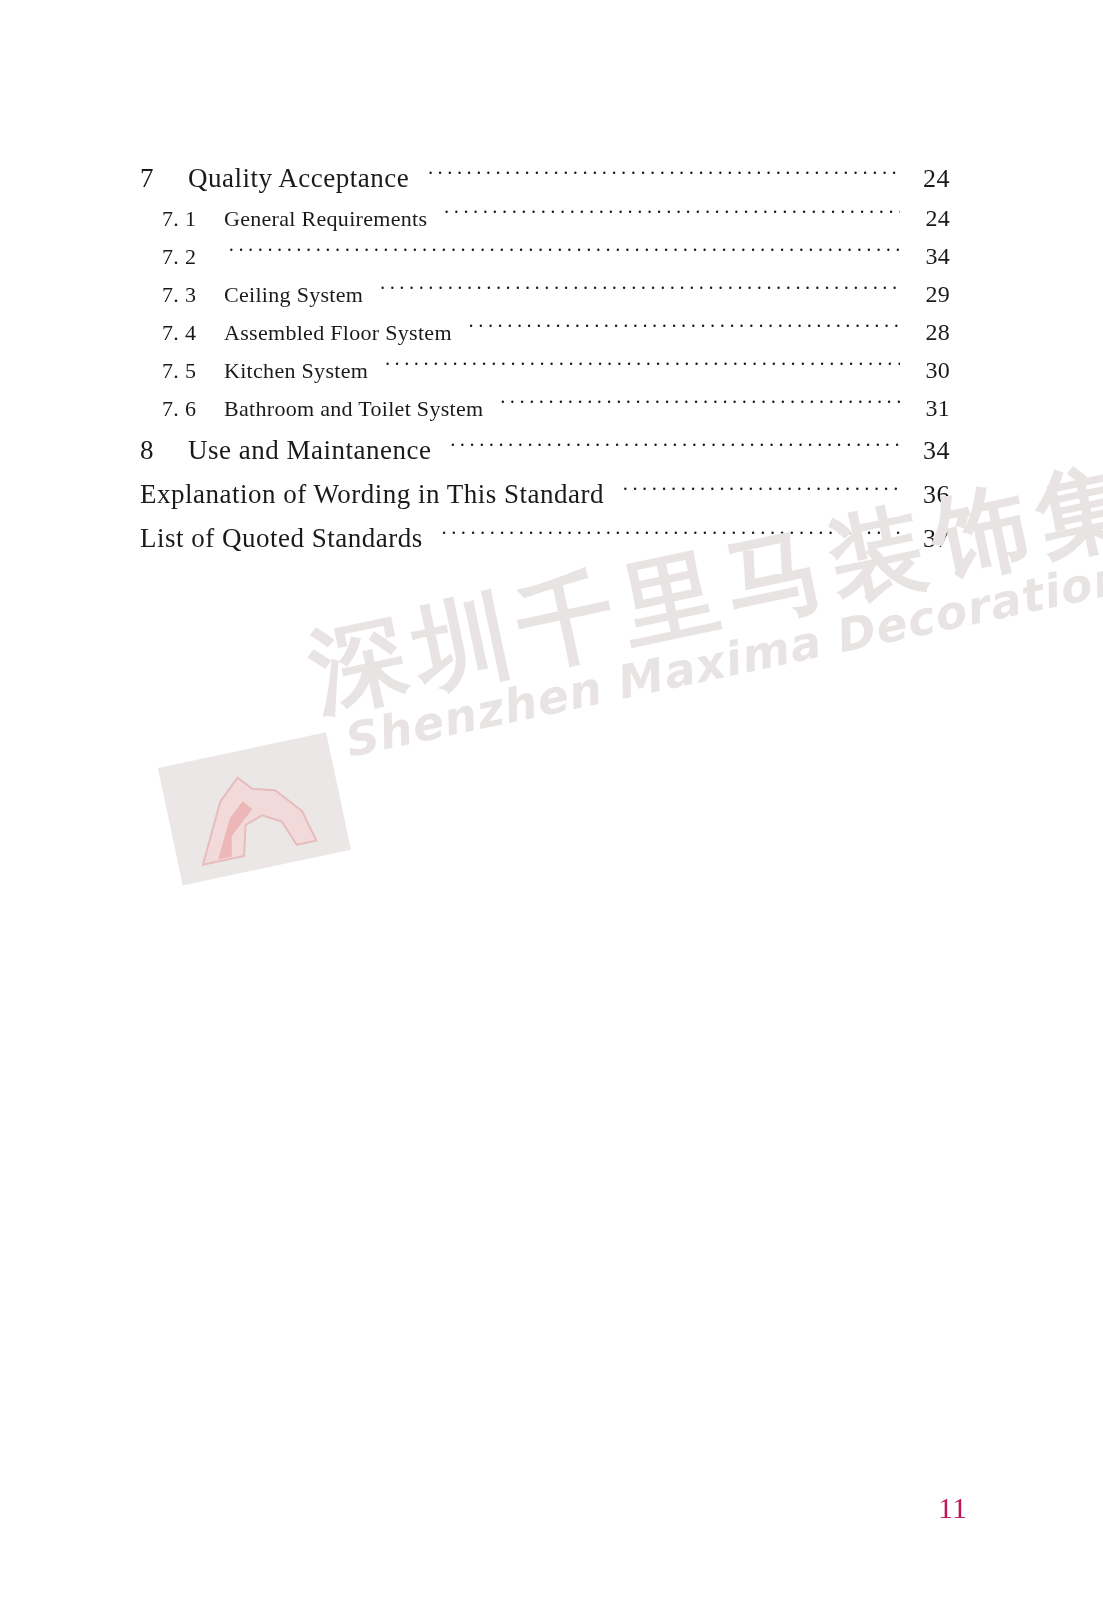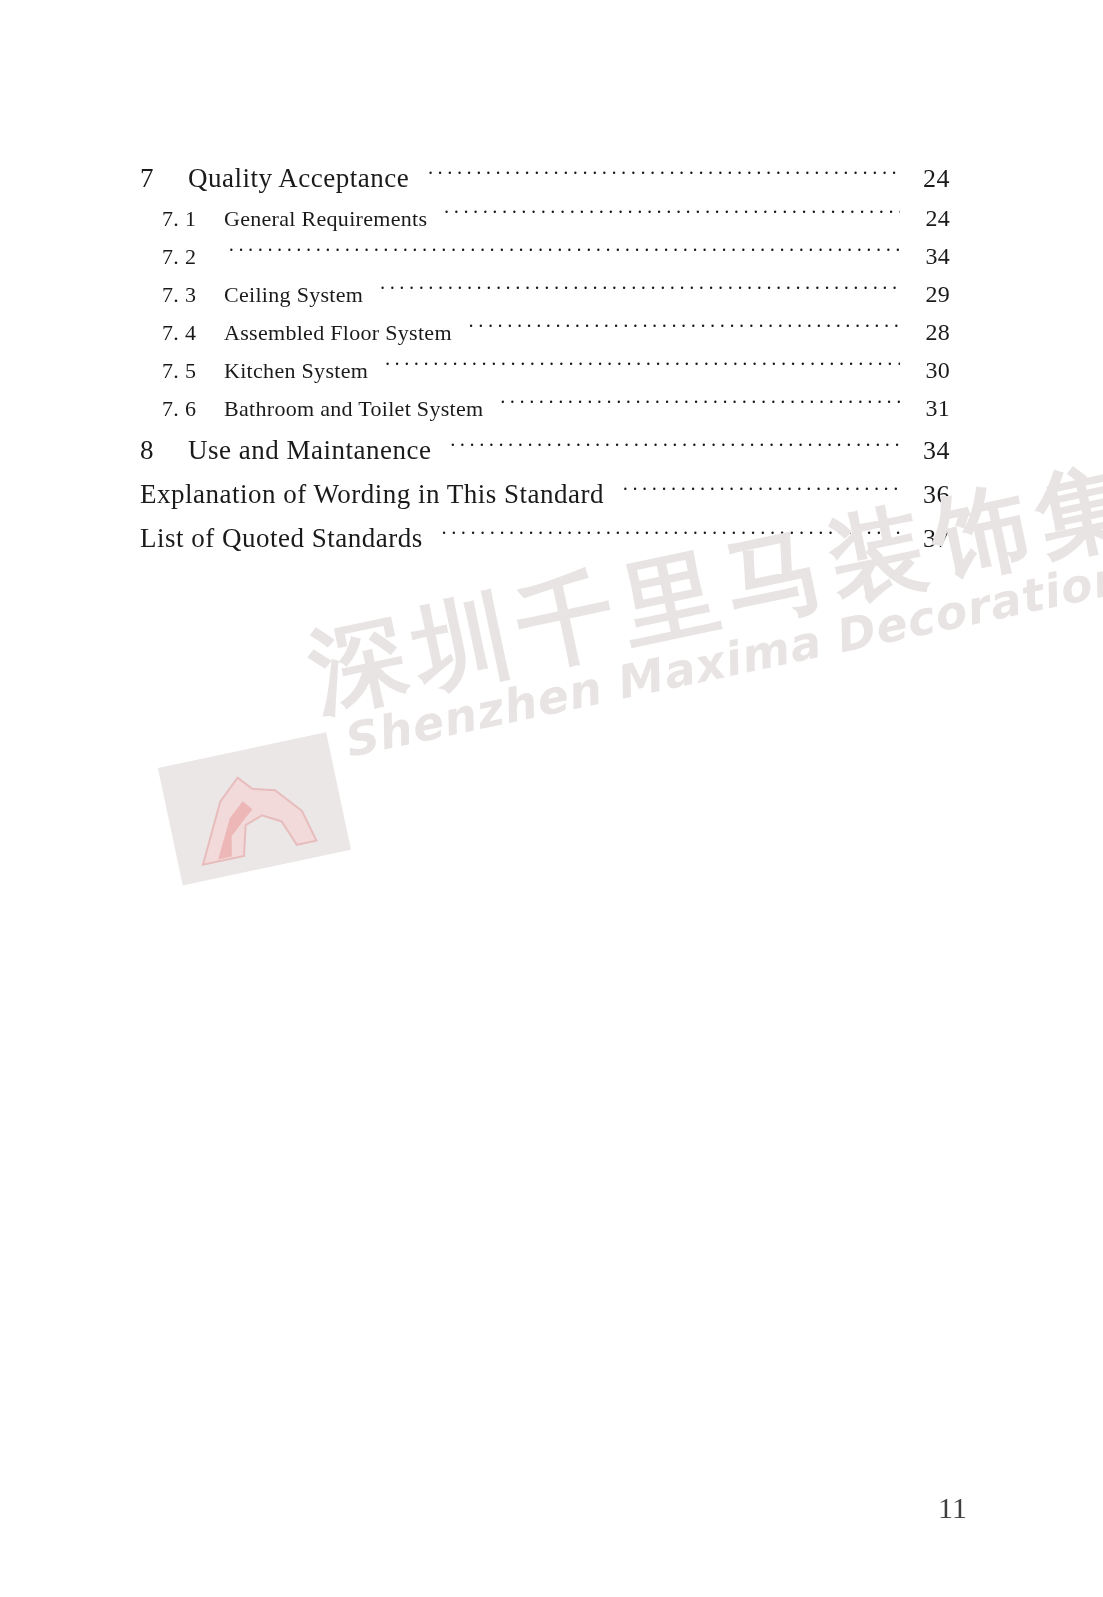--- a/index.html
+++ b/index.html
@@ -98,21 +98,21 @@
   }
   .lvl2 .pagenum {
     font-size: 24px;
   }
 
   .folio {
     position: absolute;
     right: 136px;
     bottom: 72px;
     font-size: 30px;
-    color: #404040;
+    color: #be185d;
   }
 
   
   .watermark {
     position: absolute;
     left: 120px;
     top: 590px;
     width: 860px;
     height: 400px;
     pointer-events: none;

